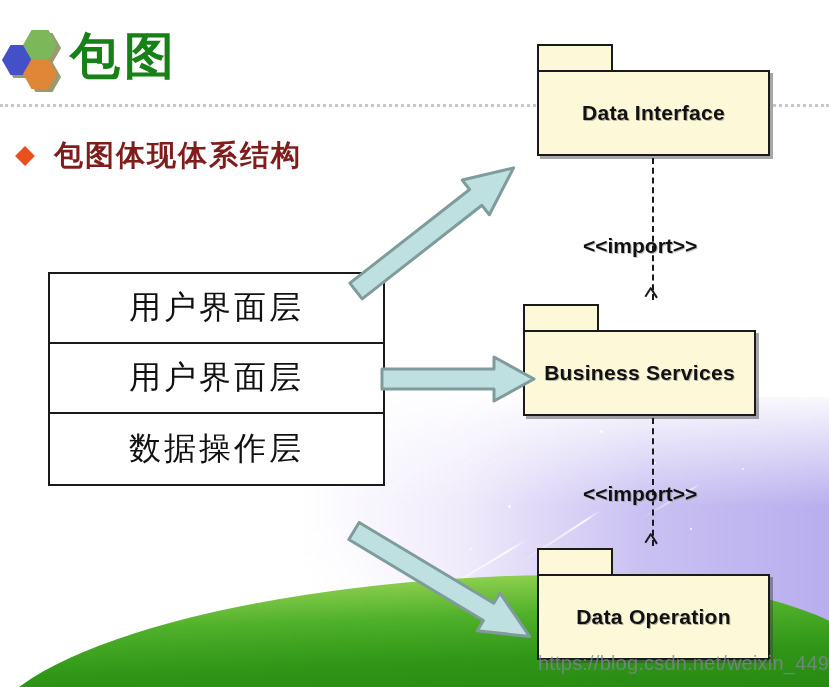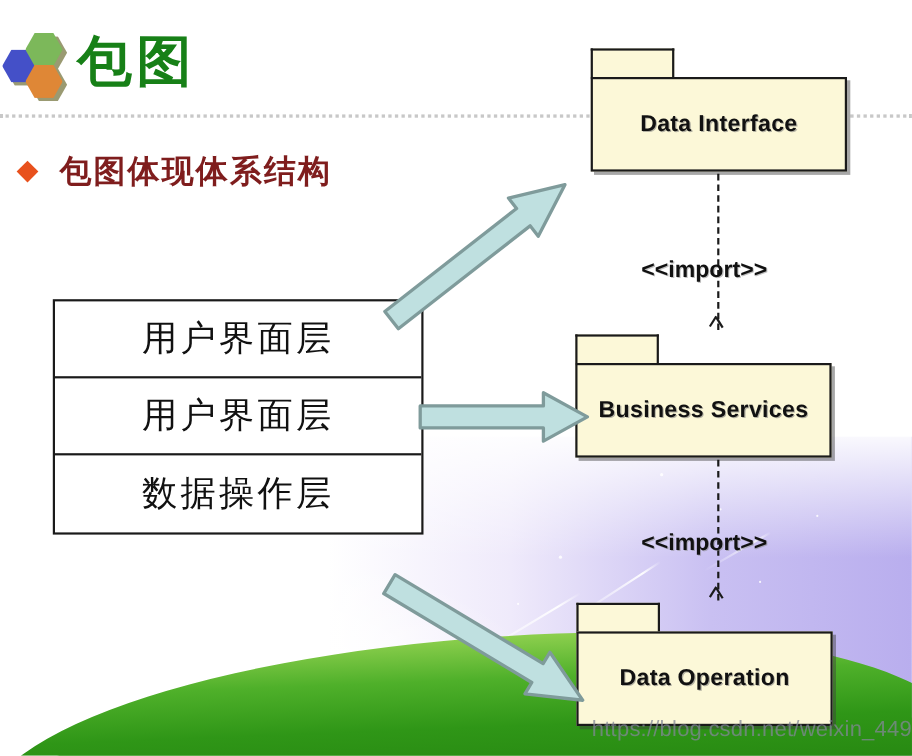--- a/index.html
+++ b/index.html
@@ -424,21 +424,21 @@
     </div>
   </div>
 
   <div class="pkg" style="left:523px;top:304px;">
     <div class="pkg-tab"></div>
     <div class="pkg-body">
       <span class="pkg-label">Business Services</span>
     </div>
   </div>
 
-  <div class="pkg" style="left:524px;top:548px;">
+  <div class="pkg" style="left:537px;top:548px;">
     <div class="pkg-tab"></div>
     <div class="pkg-body">
       <span class="pkg-label">Data Operation</span>
     </div>
   </div>
 
   <div class="dep-line" style="left:652px;top:158px;height:142px;"></div>
   <div class="dep-head" style="left:643px;top:288px;"></div>
   <div class="dep-label" style="left:583px;top:234px;">&lt;&lt;import&gt;&gt;</div>
 

